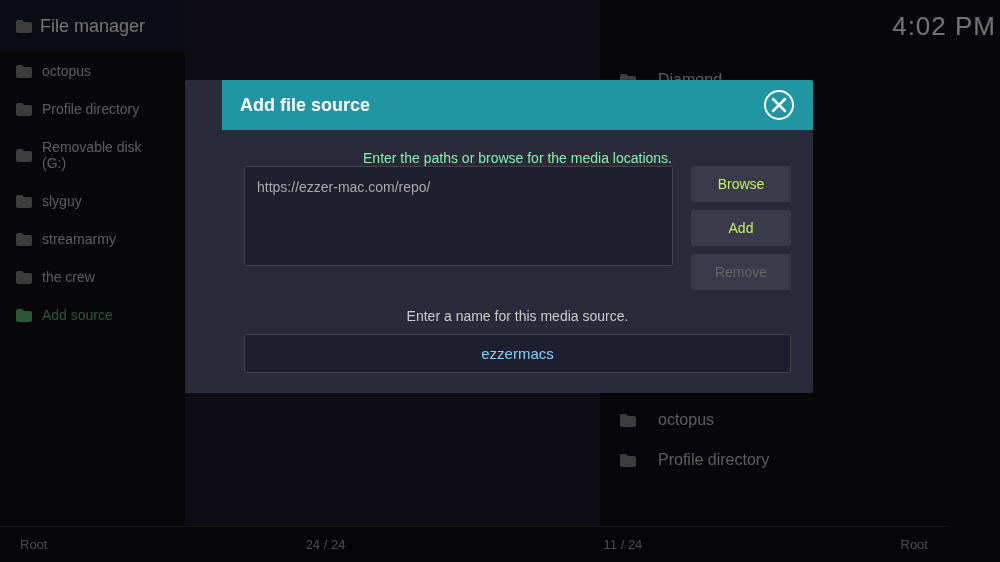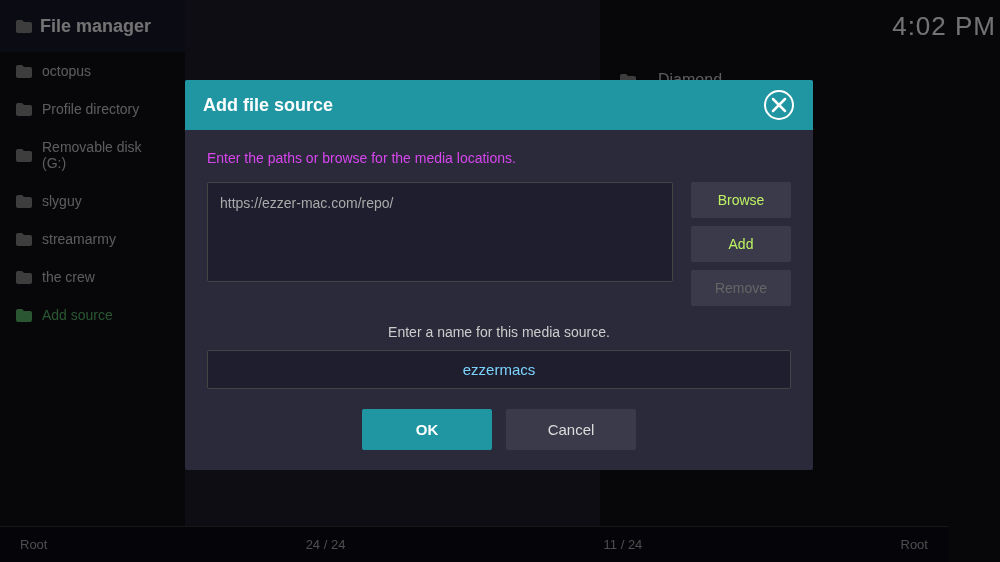--- a/index.html
+++ b/index.html
@@ -28,21 +28,21 @@
       top: 0; left: 0;
       width: 185px;
       height: 562px;
       background: #111118;
       padding-top: 0;
     }
 
     .app-title {
       padding: 14px 16px;
       font-size: 18px;
-      font-weight: bold;
+      font-weight: normal;
       color: #fff;
       background: #1a1a2e;
       display: flex;
       align-items: center;
       gap: 8px;
       height: 52px;
     }
 
     .sidebar-item {
       display: flex;
@@ -137,20 +137,21 @@
     
     .dialog {
       position: absolute;
       top: 80px;
       left: 185px;
       width: 628px;
       background: #2a2a3a;
       z-index: 20;
       border-radius: 2px;
       overflow: hidden;
+      padding-left: 37px;
     }
 
     .dialog-header {
       background: #2196a3;
       padding: 14px 18px;
       display: flex;
       align-items: center;
       justify-content: space-between;
       height: 50px;
     }
@@ -164,24 +165,23 @@
     .kodi-logo {
       width: 32px;
       height: 32px;
     }
 
     .dialog-body {
       padding: 20px 22px;
     }
 
     .dialog-instruction {
-      text-align: left;
-      color: #d946ef;
+      text-align: center;
+      color: #86efac;
       font-size: 14px;
-      margin-bottom: 16px;
     }
 
     .input-row {
       display: flex;
       gap: 18px;
       align-items: flex-start;
     }
 
     .path-area {
       flex: 1;
@@ -401,18 +401,14 @@
         <span>https://ezzer-mac.com/repo/</span>
       </div>
       <div class="button-group">
         <button class="dialog-btn">Browse</button>
         <button class="dialog-btn">Add</button>
         <button class="dialog-btn disabled">Remove</button>
       </div>
     </div>
     <div class="name-instruction">Enter a name for this media source.</div>
     <input class="name-input" type="text" value="ezzermacs" style="">
-    <div class="action-row">
-      <button class="btn-ok">OK</button>
-      <button class="btn-cancel">Cancel</button>
-    </div>
   </div>
 </div>
 
 </body></html>

